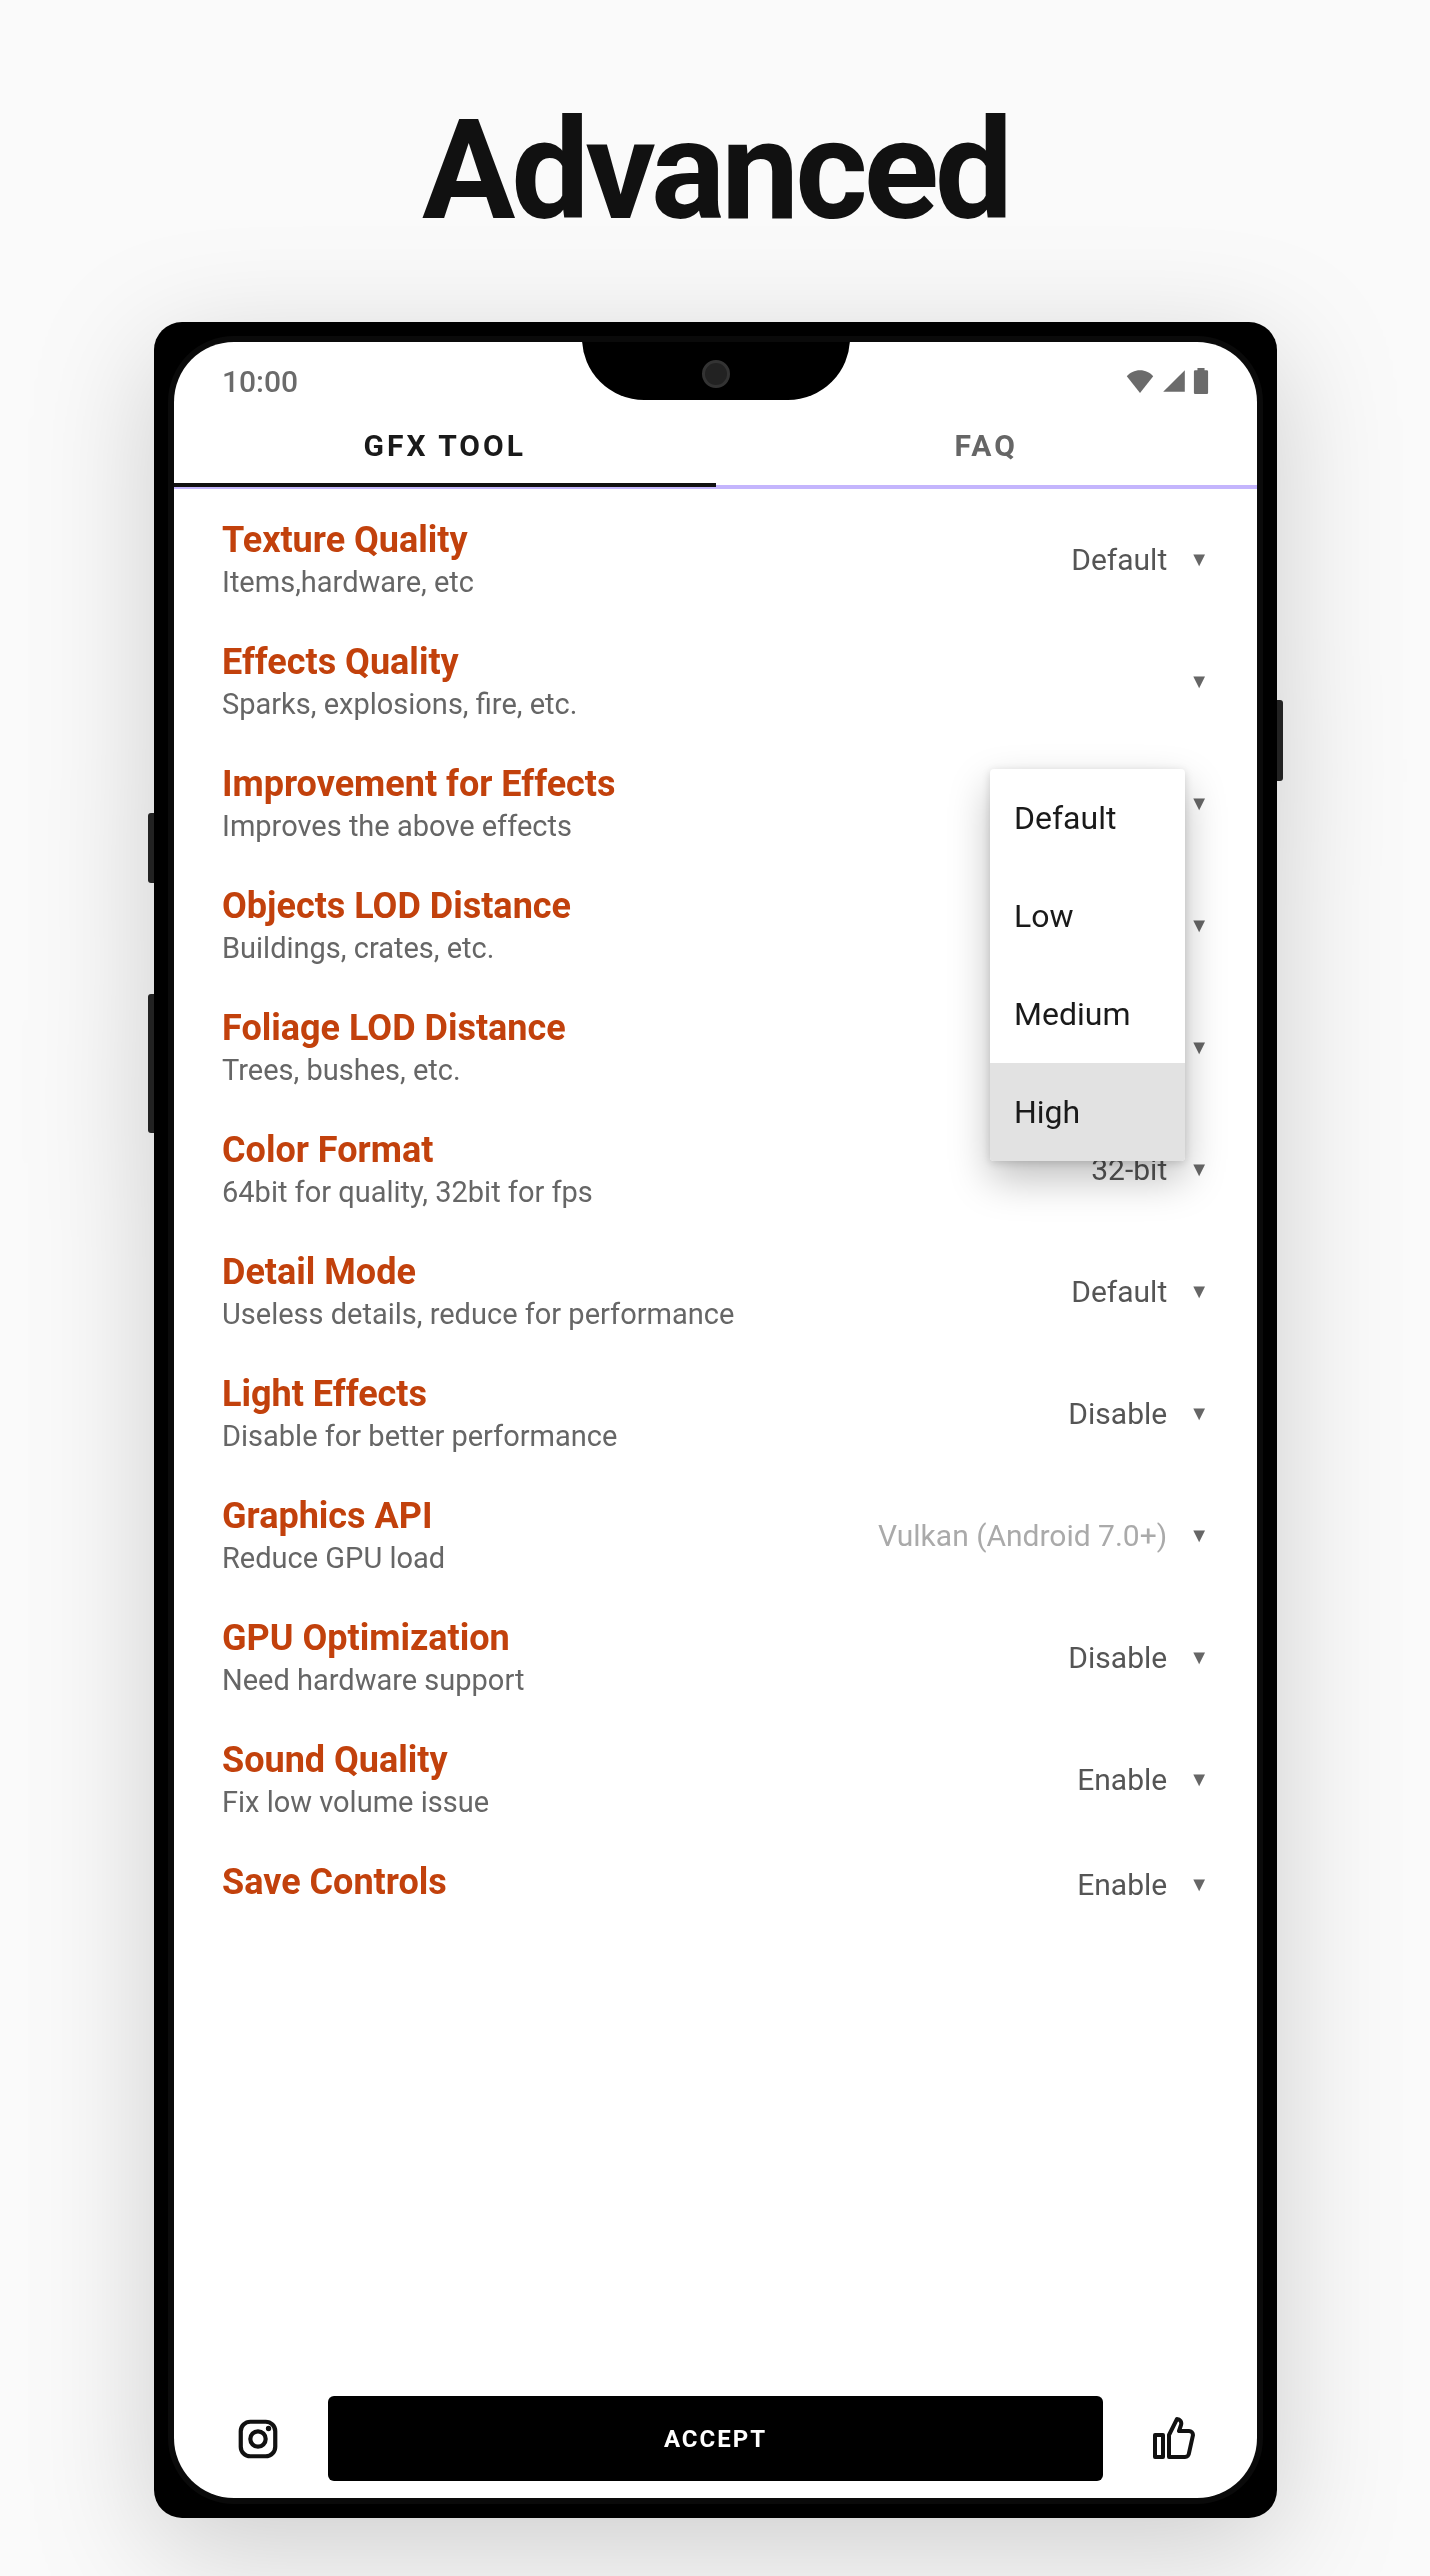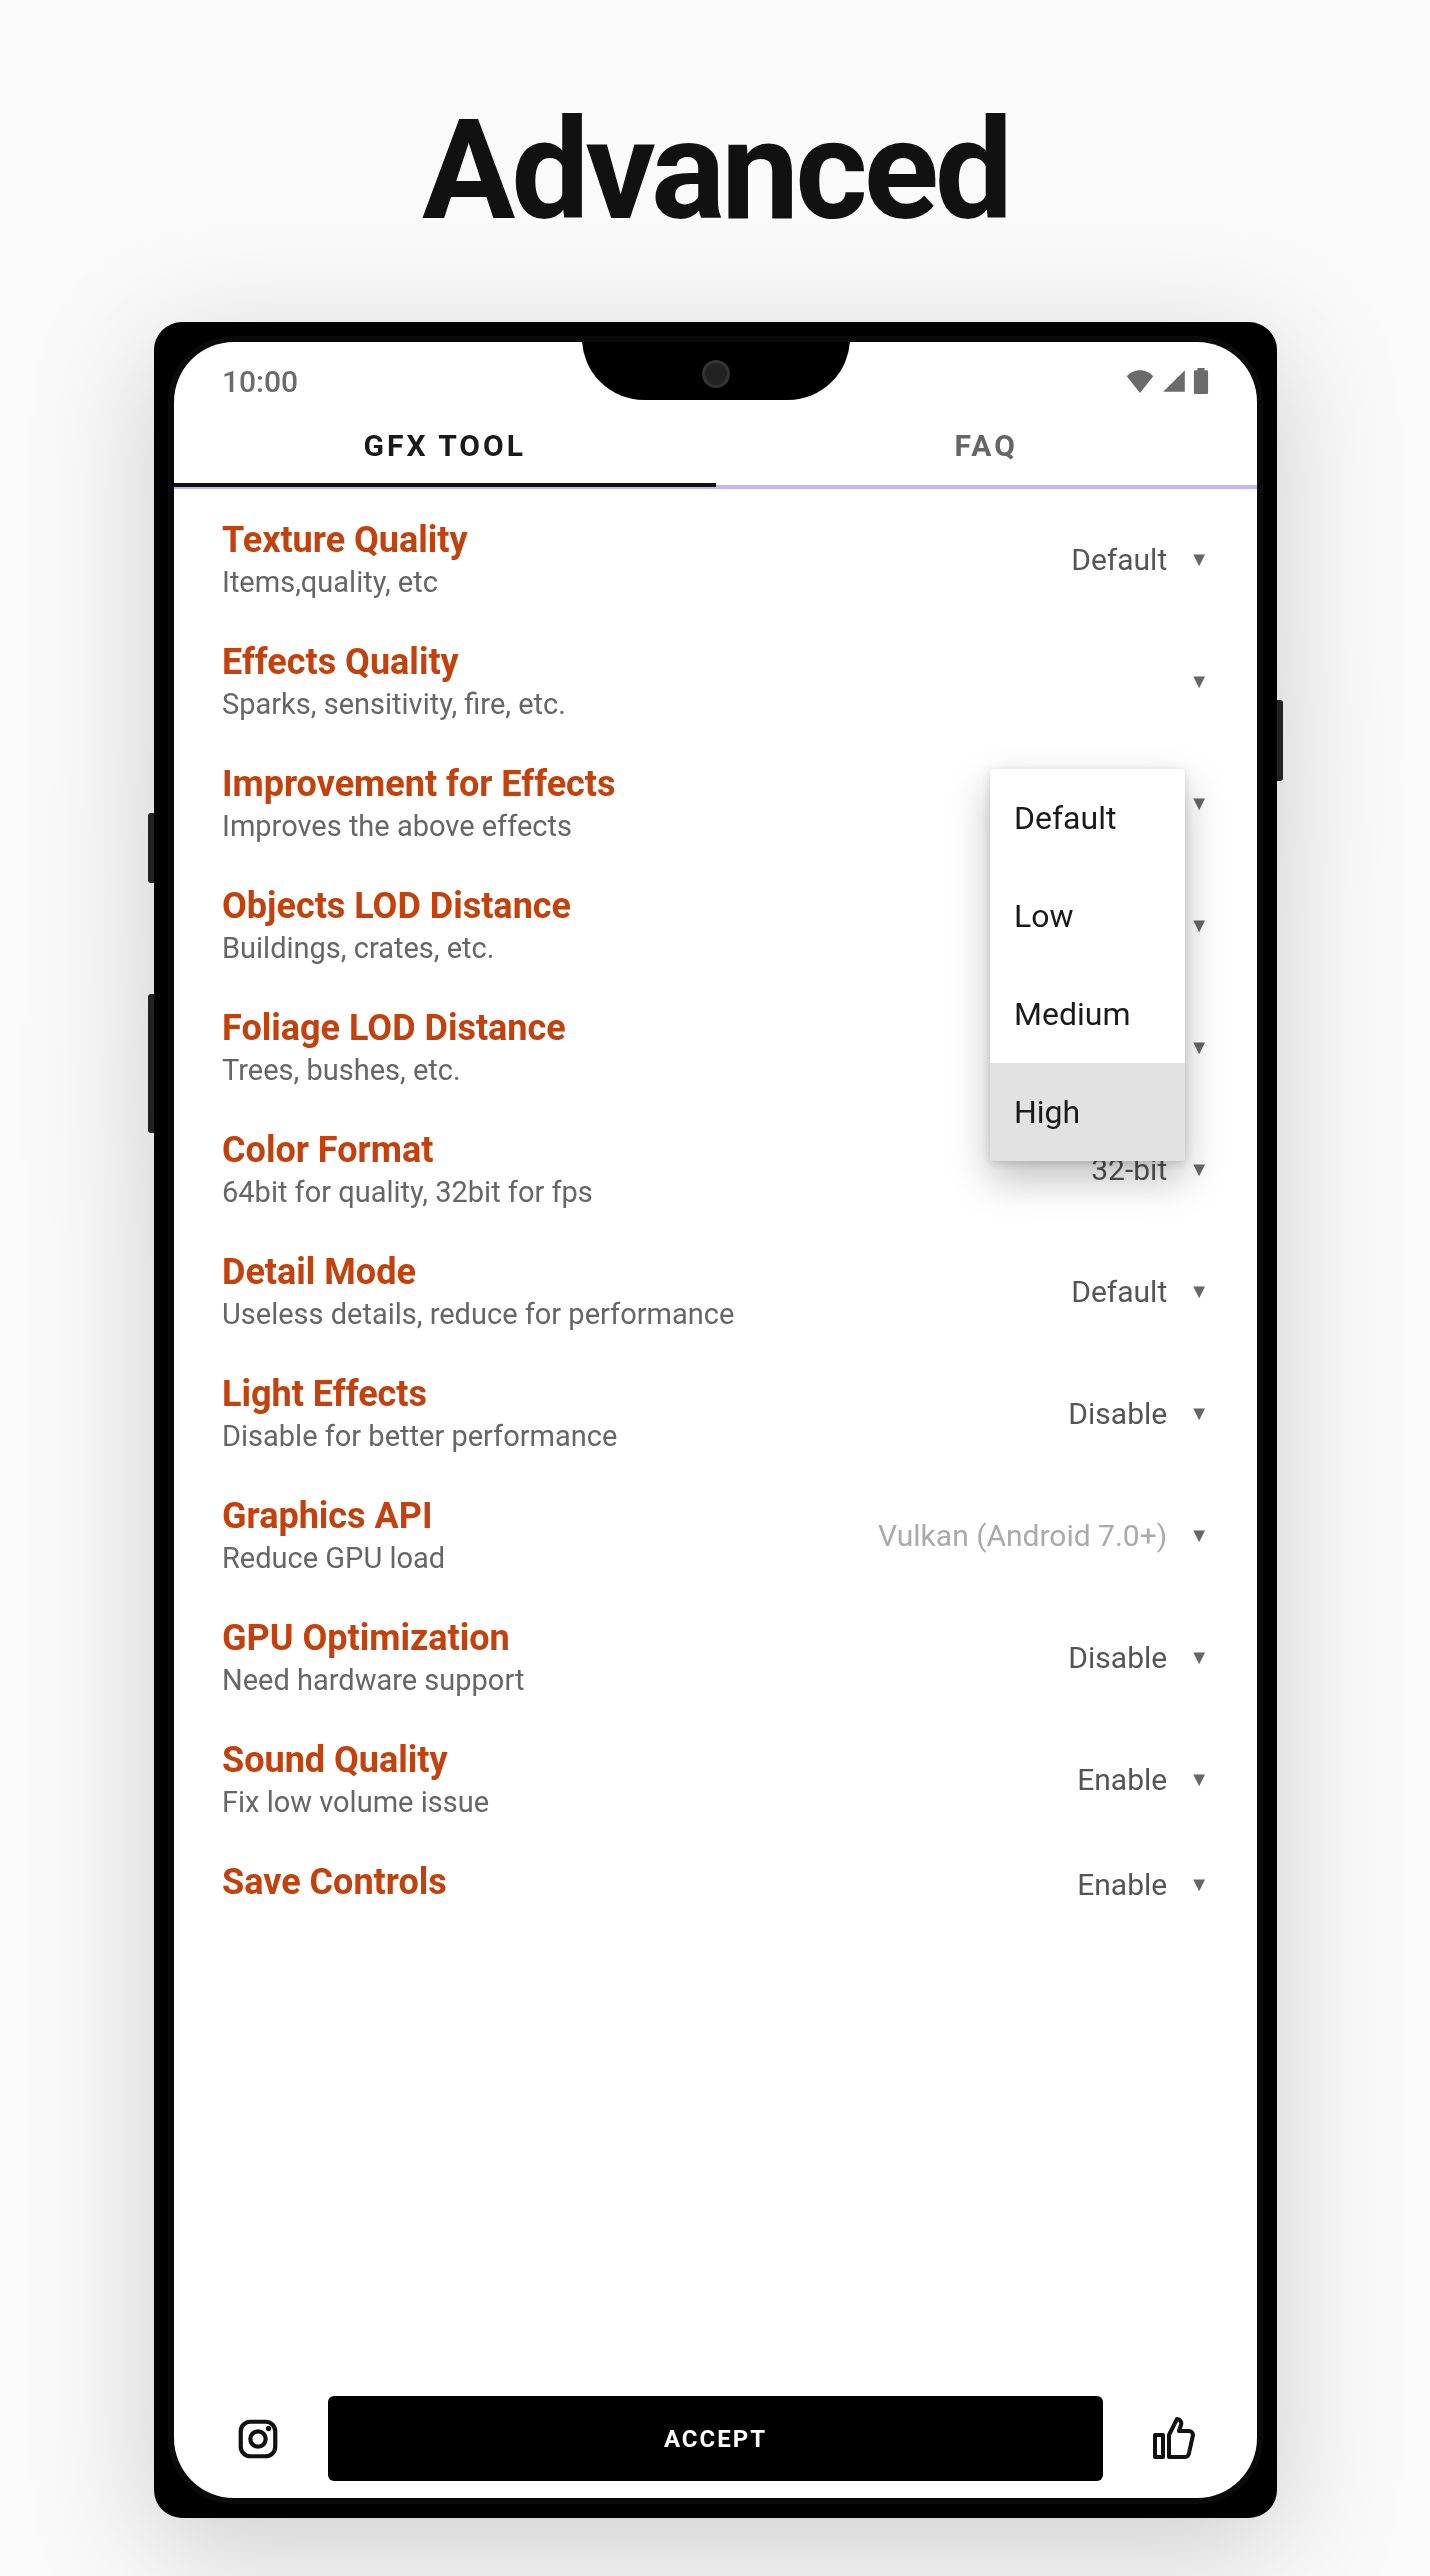--- a/index.html
+++ b/index.html
@@ -240,31 +240,31 @@
 
         <div class="tabs">
           <div class="tab active">GFX TOOL</div>
           <div class="tab">FAQ</div>
         </div>
 
         <div class="settings-list" id="settings-container">
             <div class="setting-row">
               <div class="setting-left">
                 <div class="setting-title">Texture Quality</div>
-                <div class="setting-desc">Items,quality, etc</div>
+                <div class="setting-desc">Items,hardware, etc</div>
               </div>
               <div class="setting-value">
                 <span>Default</span>
                 <span class="caret">▼</span>
               </div>
             </div>
             <div class="setting-row">
               <div class="setting-left">
                 <div class="setting-title">Effects Quality</div>
-                <div class="setting-desc">Sparks, sensitivity, fire, etc.</div>
+                <div class="setting-desc">Sparks, explosions, fire, etc.</div>
               </div>
               <div class="setting-value">
                 <span class="caret">▼</span>
               </div>
             </div>
             <div class="setting-row">
               <div class="setting-left">
                 <div class="setting-title">Improvement for Effects</div>
                 <div class="setting-desc">Improves the above effects</div>
               </div>

